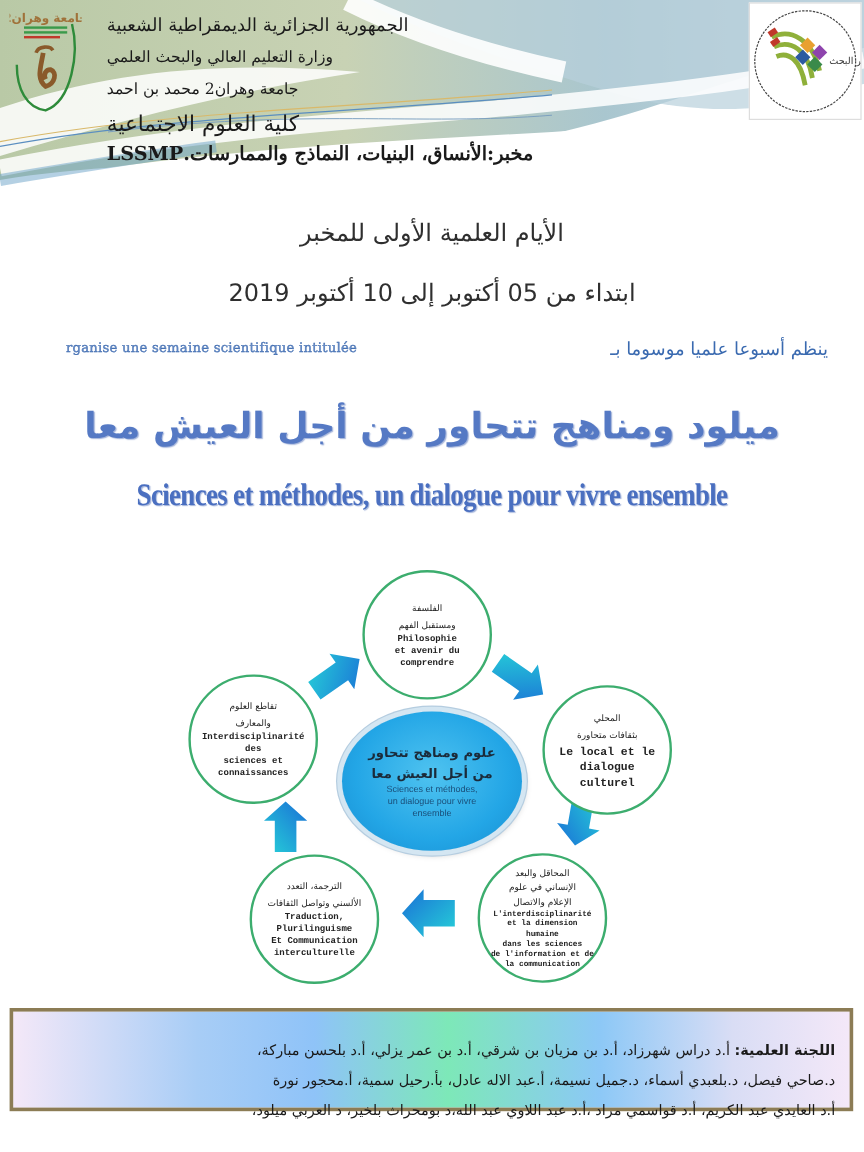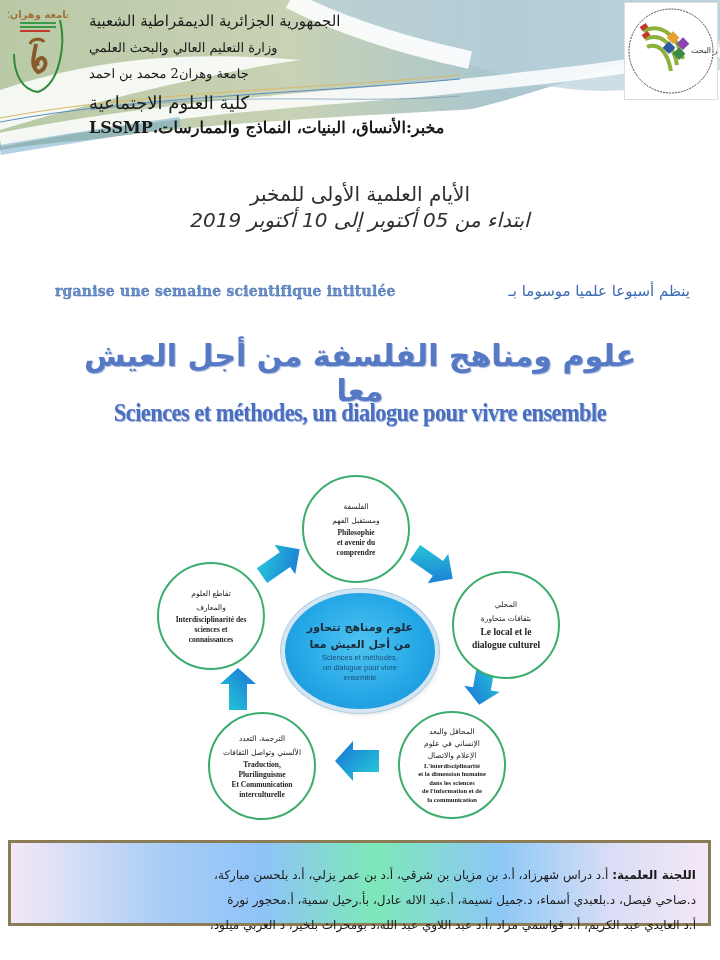--- a/index.html
+++ b/index.html
@@ -19,34 +19,34 @@
 
   .header-text { position: absolute; left: 89px; width: 520px; text-align: left; direction: rtl; color: #1a1a1a; font-family: "DejaVu Serif", serif; }
   .h1 { top: 12px; font-size: 15px; }
   .h2 { top: 40px; font-size: 13px; }
   .h3 { top: 66px; font-size: 13px; }
   .h4 { top: 92px; font-size: 18px; }
   .h5 { top: 118px; font-size: 16px; font-weight: bold; }
 
   .event-title { position: absolute; left: 100px; width: 520px; text-align: center; direction: rtl; color: #2f2f2f; font-family: "DejaVu Sans", sans-serif; }
   .et1 { top: 182px; font-size: 20px; }
-  .et2 { top: 208px; font-size: 20px; font-style: italic; }
+  .et2 { top: 232px; font-size: 20px; }
 
   .organise-line { position: absolute; left: 50px; top: 282px; width: 640px; height: 26px; }
   .organise-ar { position: absolute; right: 0; top: 0; direction: rtl; color: #3a6ab0; font-size: 15px; font-family: "DejaVu Sans", sans-serif; }
-  .organise-fr { position: absolute; left: 5px; top: 1px; color: #6b8fc8; font-size: 14px; font-weight: bold; font-family: "DejaVu Serif", serif; letter-spacing: 0.2px; -webkit-text-stroke: 0.3px #2f5fa8; }
+  .organise-fr { position: absolute; left: 5px; top: 1px; color: #6b8fc8; font-size: 11px; font-weight: normal; font-family: "DejaVu Serif", serif; letter-spacing: 0.2px; -webkit-text-stroke: 0.3px #2f5fa8; }
 
   .theme-ar { position: absolute; left: 60px; width: 600px; top: 338px; text-align: center; direction: rtl; color: #5579c4; font-size: 30px; font-weight: bold; font-family: "DejaVu Sans", sans-serif; text-shadow: 1px 1px 1px #9fb0d8; }
   .theme-fr { position: absolute; left: 60px; width: 600px; top: 398px; text-align: center; color: #4a6fc0; font-size: 26px; font-weight: bold; font-family: "Liberation Serif", serif; letter-spacing: -0.6px; transform: scaleX(0.86); transform-origin: center; text-shadow: 1px 1px 1px #9fb0d8; }
 
   
   .diagram { position: absolute; left: 140px; top: 465px; width: 440px; height: 365px; }
   .node { position: absolute; border: 2px solid #3cad6e; border-radius: 50%; background: #fff; box-sizing: border-box; display: flex; flex-direction: column; align-items: center; justify-content: center; text-align: center; padding: 8px; }
   .node .ar { direction: rtl; font-size: 7.5px; color: #222; font-family: "DejaVu Serif", serif; line-height: 14px; }
-  .node .fr { font-size: 7.5px; font-weight: bold; color: #222; line-height: 10px; font-family: Liberation Serif, serif; }
+  .node .fr { font-size: 7.5px; font-weight: bold; color: #222; line-height: 10px; font-family: Liberation Mono, monospace; }
   .node .fr.big { font-size: 9.5px; line-height: 13px; }
 
   .center-oval { position: absolute; left: 145px; top: 128px; width: 150px; height: 116px; border-radius: 50%; background: radial-gradient(ellipse at 50% 45%, #4fc3f0 0%, #23a6e6 60%, #168cd0 100%); box-shadow: 0 0 0 4px #d4e6f2, 0 0 0 5px #b5cde0, 2px 3px 6px rgba(0,0,0,0.25); display: flex; flex-direction: column; align-items: center; justify-content: center; text-align: center; }
   .center-oval .ar { direction: rtl; font-size: 11px; font-weight: bold; color: #1b2b3a; line-height: 17px; font-family: "DejaVu Sans", sans-serif; }
   .center-oval .fr { font-size: 7.5px; color: #1a4f7a; line-height: 10px; font-family: "Liberation Sans", sans-serif; }
 
   .arrow { position: absolute; }
 
   
   .committee { position: absolute; left: 8px; top: 840px; width: 703px; height: 86px; box-sizing: border-box; border: 3px solid #8c7c55; background: linear-gradient(90deg, #f4e8f8 0%, #a8cdf6 22%, #8fc3f8 36%, #7de8b8 52%, #8cc8f6 70%, #d9ddf5 86%, #f4e8f8 100%); direction: rtl; padding: 20px 12px 0 12px; }
@@ -120,21 +120,21 @@
   <div class="header-text h5">مخبر:الأنساق، البنيات، النماذج والممارسات.LSSMP</div>
 
   <div class="event-title et1">الأيام العلمية الأولى للمخبر</div>
   <div class="event-title et2">ابتداء من 05 أكتوبر إلى 10 أكتوبر 2019</div>
 
   <div class="organise-line">
     <span class="organise-fr">rganise une semaine scientifique intitulée</span>
     <span class="organise-ar">ينظم أسبوعا علميا موسوما بـ</span>
   </div>
 
-  <div class="theme-ar">علوم ومناهج الفلسفة من أجل العيش معا</div>
+  <div class="theme-ar">ميلود ومناهج تتحاور من أجل العيش معا</div>
   <div class="theme-fr">Sciences et méthodes, un dialogue pour vivre  ensemble</div>
 
   <div class="diagram">
 
     <svg class="arrow" style="left:0;top:0" width="440" height="365" viewBox="0 0 440 365">
       <defs>
         <linearGradient id="ag" x1="0" y1="0" x2="1" y2="1">
           <stop offset="0" stop-color="#26d0d8"></stop>
           <stop offset="1" stop-color="#1a6fd6"></stop>
         </linearGradient>

